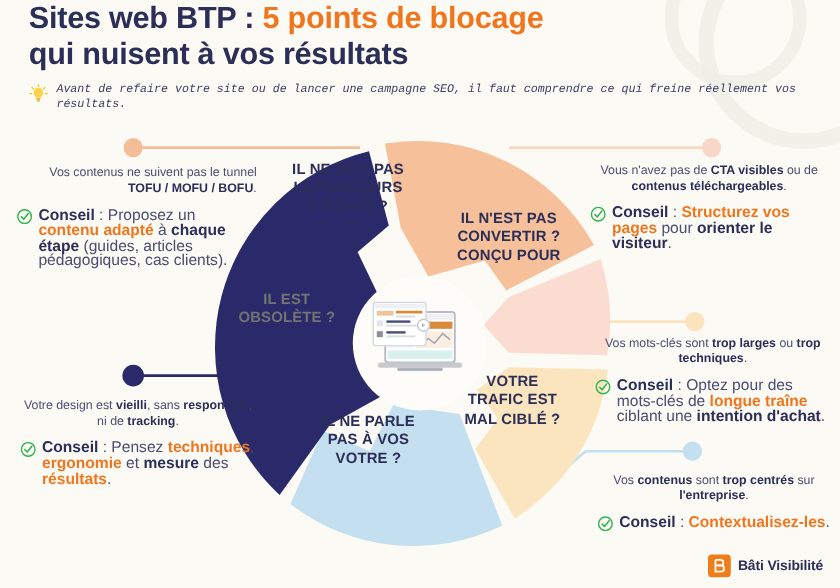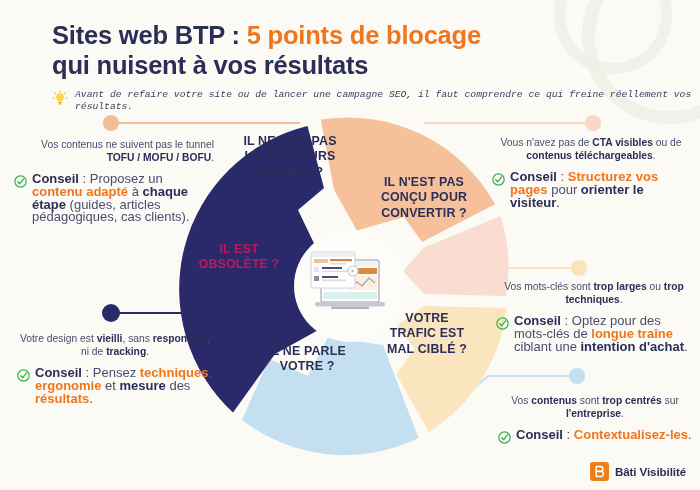--- a/index.html
+++ b/index.html
@@ -12,42 +12,42 @@
     position:relative;
   }
   .root{position:absolute;inset:0;}
 
   
   .bg-ring{position:absolute;border-radius:50%;border:13px solid #efeee7;opacity:.85;}
   .ring-a{width:150px;height:150px;right:-58px;top:-52px;}
   .ring-b{width:96px;height:96px;right:28px;top:-44px;border-width:11px;}
 
   
-  .header{position:absolute;left:24px;top:20px;width:640px;margin-left:28px;}
+  .header{position:absolute;left:24px;top:0;width:640px;}
   .title{
     font-size:25.5px;line-height:30px;font-weight:bold;letter-spacing:-.2px;
     color:#2b2e57;margin:0;
   }
   .title .hl{color:#f0761e;}
   .sub-wrap{display:flex;align-items:flex-start;gap:7px;margin-top:9px;}
   .bulb{flex:0 0 auto;margin-top:1px;}
   .subtitle{
     font-size:9.7px;line-height:12px;font-style:italic;color:#3a3d63;
     font-family:Liberation Mono, monospace;
   }
 
   
   .donut{position:absolute;left:176px;top:112px;width:348px;height:348px;}
   .donut svg{display:block;width:348px;height:348px;overflow:visible;}
   .seg-label{
     position:absolute;text-align:center;font-weight:bold;
     font-size:12.4px;line-height:15.4px;letter-spacing:.15px;
     color:#2b2e57;pointer-events:none;
   }
-  .seg-label.light{color:#be185d;text-align:center;}
+  .seg-label.light{color:#737373;text-align:center;}
 
   .lbl-parcours{left:47px;top:22px;width:134px;}
   .lbl-convertir{left:186px;top:63px;width:124px;}
   .lbl-trafic{left:195px;top:199px;width:112px;}
   .lbl-cibles{left:73px;top:232px;width:116px;}
   .lbl-obsolete{left:8px;top:130px;width:110px;}
 
   
   .center-disc{
     position:absolute;left:294px;top:230px;width:112px;height:112px;
@@ -191,30 +191,31 @@
                Z"></path>
     </svg>
 
     <div class="seg-label lbl-parcours">
         <div>IL NE SUIT PAS</div>
         <div>LE PARCOURS</div>
         <div>D'ACHAT ?</div>
       </div>
     <div class="seg-label lbl-convertir">
         <div>IL N'EST PAS</div>
+        <div>CONVERTIR ?</div>
         <div>CONÇU POUR</div>
-        <div>CONVERTIR ?</div>
       </div>
     <div class="seg-label lbl-trafic">
         <div>VOTRE</div>
         <div>TRAFIC EST</div>
         <div>MAL CIBLÉ ?</div>
       </div>
     <div class="seg-label lbl-cibles">
         <div>IL NE PARLE</div>
+        <div>PAS À VOS</div>
         <div>VOTRE ?</div>
       </div>
     <div class="seg-label light lbl-obsolete">
         <div>IL EST</div>
         <div>OBSOLÈTE ?</div>
       </div>
   </div>
 
   <div class="center-disc"></div>
   <div class="device">

